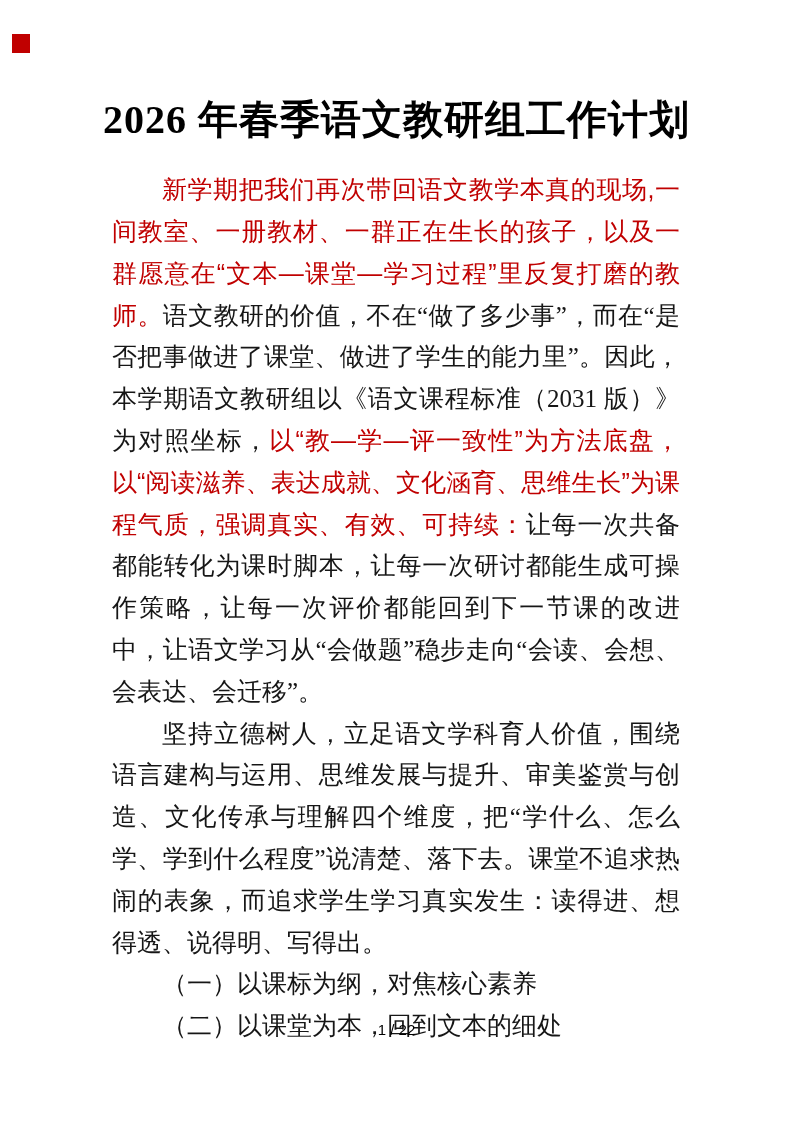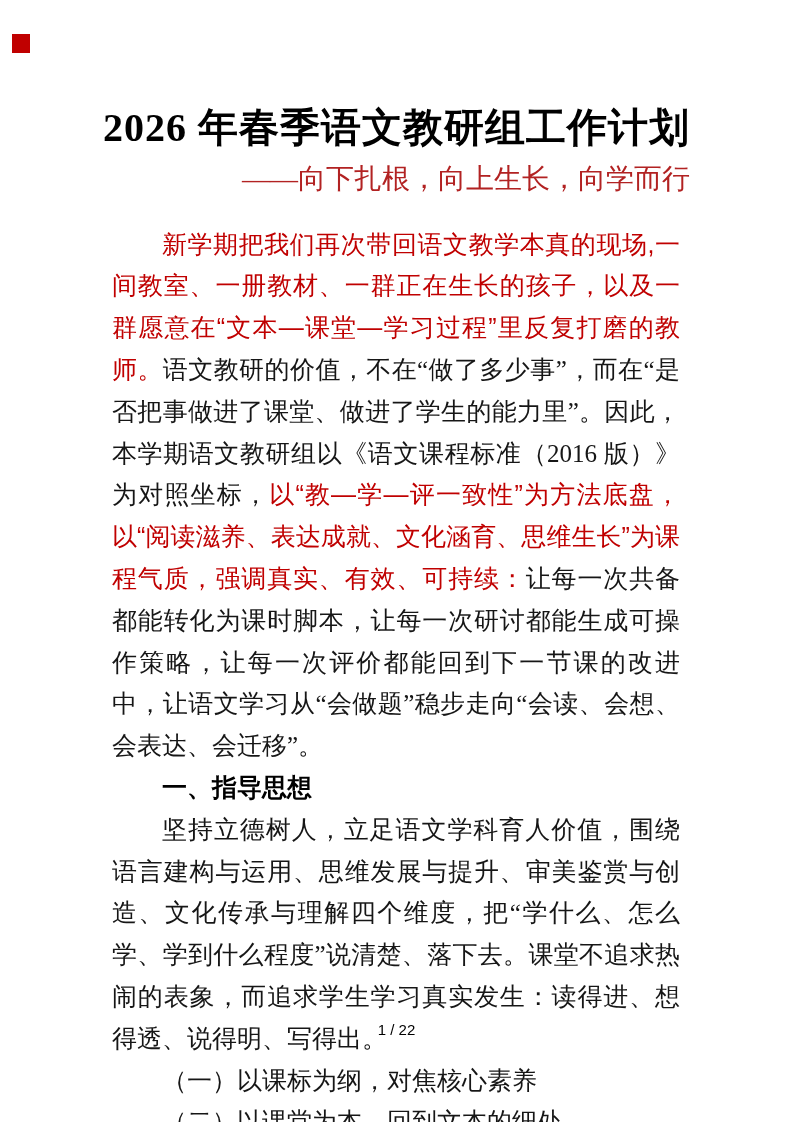--- a/index.html
+++ b/index.html
@@ -14,21 +14,21 @@
   }
   .corner-mark {
     position: absolute;
     left: 12px;
     top: 34px;
     width: 18px;
     height: 19px;
     background: #C00000;
   }
   .doc-title {
-    margin: 8px;
+    margin: 0;
     padding-top: 96px;
     text-align: center;
     font-size: 40px;
     line-height: 1.18;
     font-weight: bold;
     letter-spacing: 1px;
     color: #000000;
     font-family: "Liberation Serif", "DejaVu Serif", serif;
   }
   .doc-subtitle {
@@ -79,29 +79,27 @@
 </style>
 </head>
 <body>
 
 <div class="page">
 
   <div class="corner-mark"></div>
 
   <h1 class="doc-title">2026 年春季语文教研组工作计划</h1>
 
-  <div class="doc-subtitle">——向下扎根，向上生长，向学而行</div>
 
   <div class="content">
 
     <p>
-      <span class="red-bold">新学期把我们再次带回语文教学本真的现场,一间教室、一册教材、一群正在生长的孩子，以及一群愿意在“文本—课堂—学习过程”里反复打磨的教师。</span><span class="kai">语文教研的价值，不在“做了多少事”，而在“是否把事做进了课堂、做进了学生的能力里”。因此，本学期语文教研组以《语文课程标准（2016 版）》为对照坐标，</span><span class="red-bold">以“教—学—评一致性”为方法底盘，以“阅读滋养、表达成就、文化涵育、思维生长”为课程气质，强调真实、有效、可持续：</span><span class="kai">让每一次共备都能转化为课时脚本，让每一次研讨都能生成可操作策略，让每一次评价都能回到下一节课的改进中，让语文学习从“会做题”稳步走向“会读、会想、会表达、会迁移”。</span>
+      <span class="red-bold">新学期把我们再次带回语文教学本真的现场,一间教室、一册教材、一群正在生长的孩子，以及一群愿意在“文本—课堂—学习过程”里反复打磨的教师。</span><span class="kai">语文教研的价值，不在“做了多少事”，而在“是否把事做进了课堂、做进了学生的能力里”。因此，本学期语文教研组以《语文课程标准（2031 版）》为对照坐标，</span><span class="red-bold">以“教—学—评一致性”为方法底盘，以“阅读滋养、表达成就、文化涵育、思维生长”为课程气质，强调真实、有效、可持续：</span><span class="kai">让每一次共备都能转化为课时脚本，让每一次研讨都能生成可操作策略，让每一次评价都能回到下一节课的改进中，让语文学习从“会做题”稳步走向“会读、会想、会表达、会迁移”。</span>
     </p>
 
-    <p class="heading-1">一、指导思想</p>
 
     <p class="kai">坚持立德树人，立足语文学科育人价值，围绕语言建构与运用、思维发展与提升、审美鉴赏与创造、文化传承与理解四个维度，把“学什么、怎么学、学到什么程度”说清楚、落下去。课堂不追求热闹的表象，而追求学生学习真实发生：读得进、想得透、说得明、写得出。</p>
 
     <p class="kai">（一）以课标为纲，对焦核心素养</p>
 
     <p class="kai">（二）以课堂为本，回到文本的细处</p>
 
   </div>
 
   <div class="page-footer">1 / 22</div>

